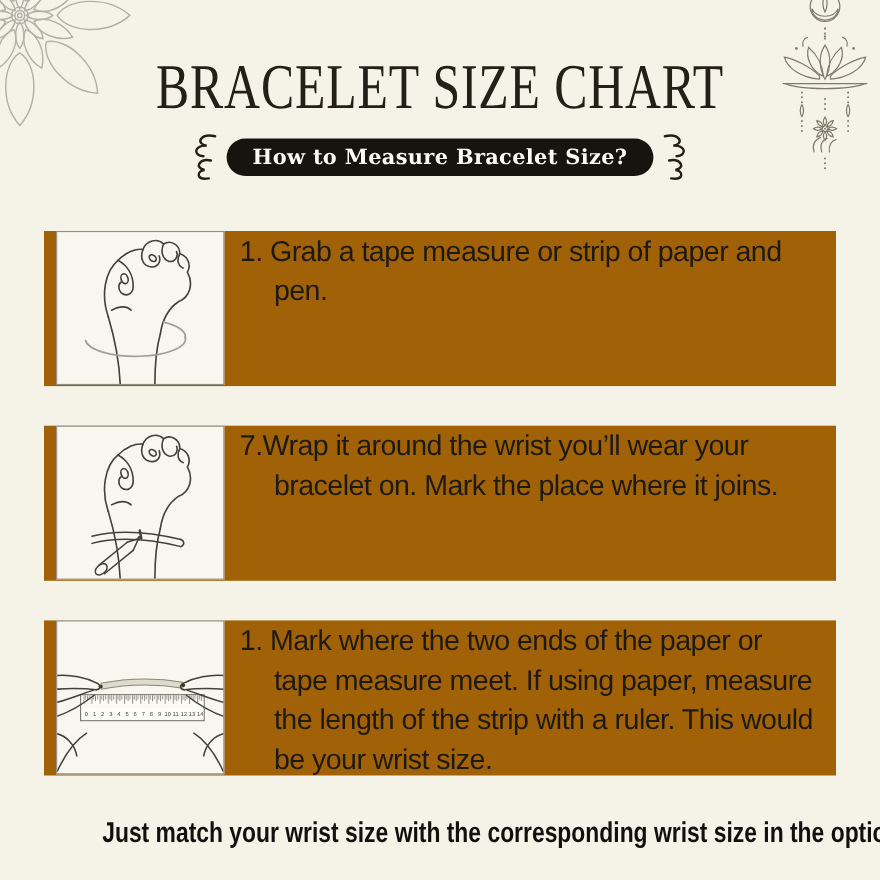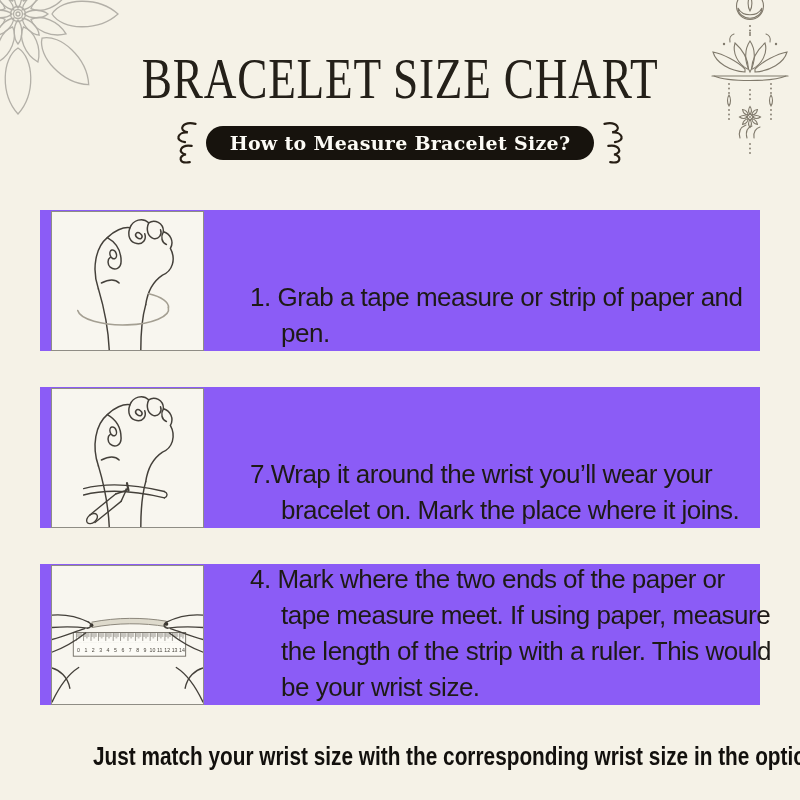--- a/index.html
+++ b/index.html
@@ -42,25 +42,24 @@
     line-height:22px;
     padding:6px 24px 6px;
     border-radius:18px;
     letter-spacing:0.3px;
     white-space:nowrap;
   }
 
   .steps{margin-top:46px;}
   .step-row{
     margin:0 40px 36px 40px;
-    background:#8b5cf6;
+    background:#a16207;
     display:flex;
-    align-items:flex-end;
+    align-items:flex-start;
     height:141px;
-    gap:32px;
   }
   .figure-box{
     width:151px;height:138px;
     margin-left:11px;
     background:#f8f6ef;
     border:1px solid #8f8d85;
     flex:none;
   }
   .figure-box svg{width:100%;height:100%;display:block;}
   .step-text{
@@ -305,21 +304,21 @@
               <text x="109.3" y="87">11</text>
               <text x="116.8" y="87">12</text>
               <text x="124.3" y="87">13</text>
               <text x="131.8" y="87">14</text>
             </g>
           </g>
           <use href="#pinchhand"></use>
           <use href="#pinchhand" transform="translate(153,0) scale(-1,1)"></use>
         </svg>
       </div>
-      <div class="step-text">4. Mark where the two ends of the paper or
+      <div class="step-text">1. Mark where the two ends of the paper or
 tape measure meet. If using paper, measure
 the length of the strip with a ruler. This would
 be your wrist size.</div>
     </div>
 
   </div>
 
   <div class="footer-line">
     <span>Just match your wrist size with the corresponding wrist size in the options.</span>
   </div>

